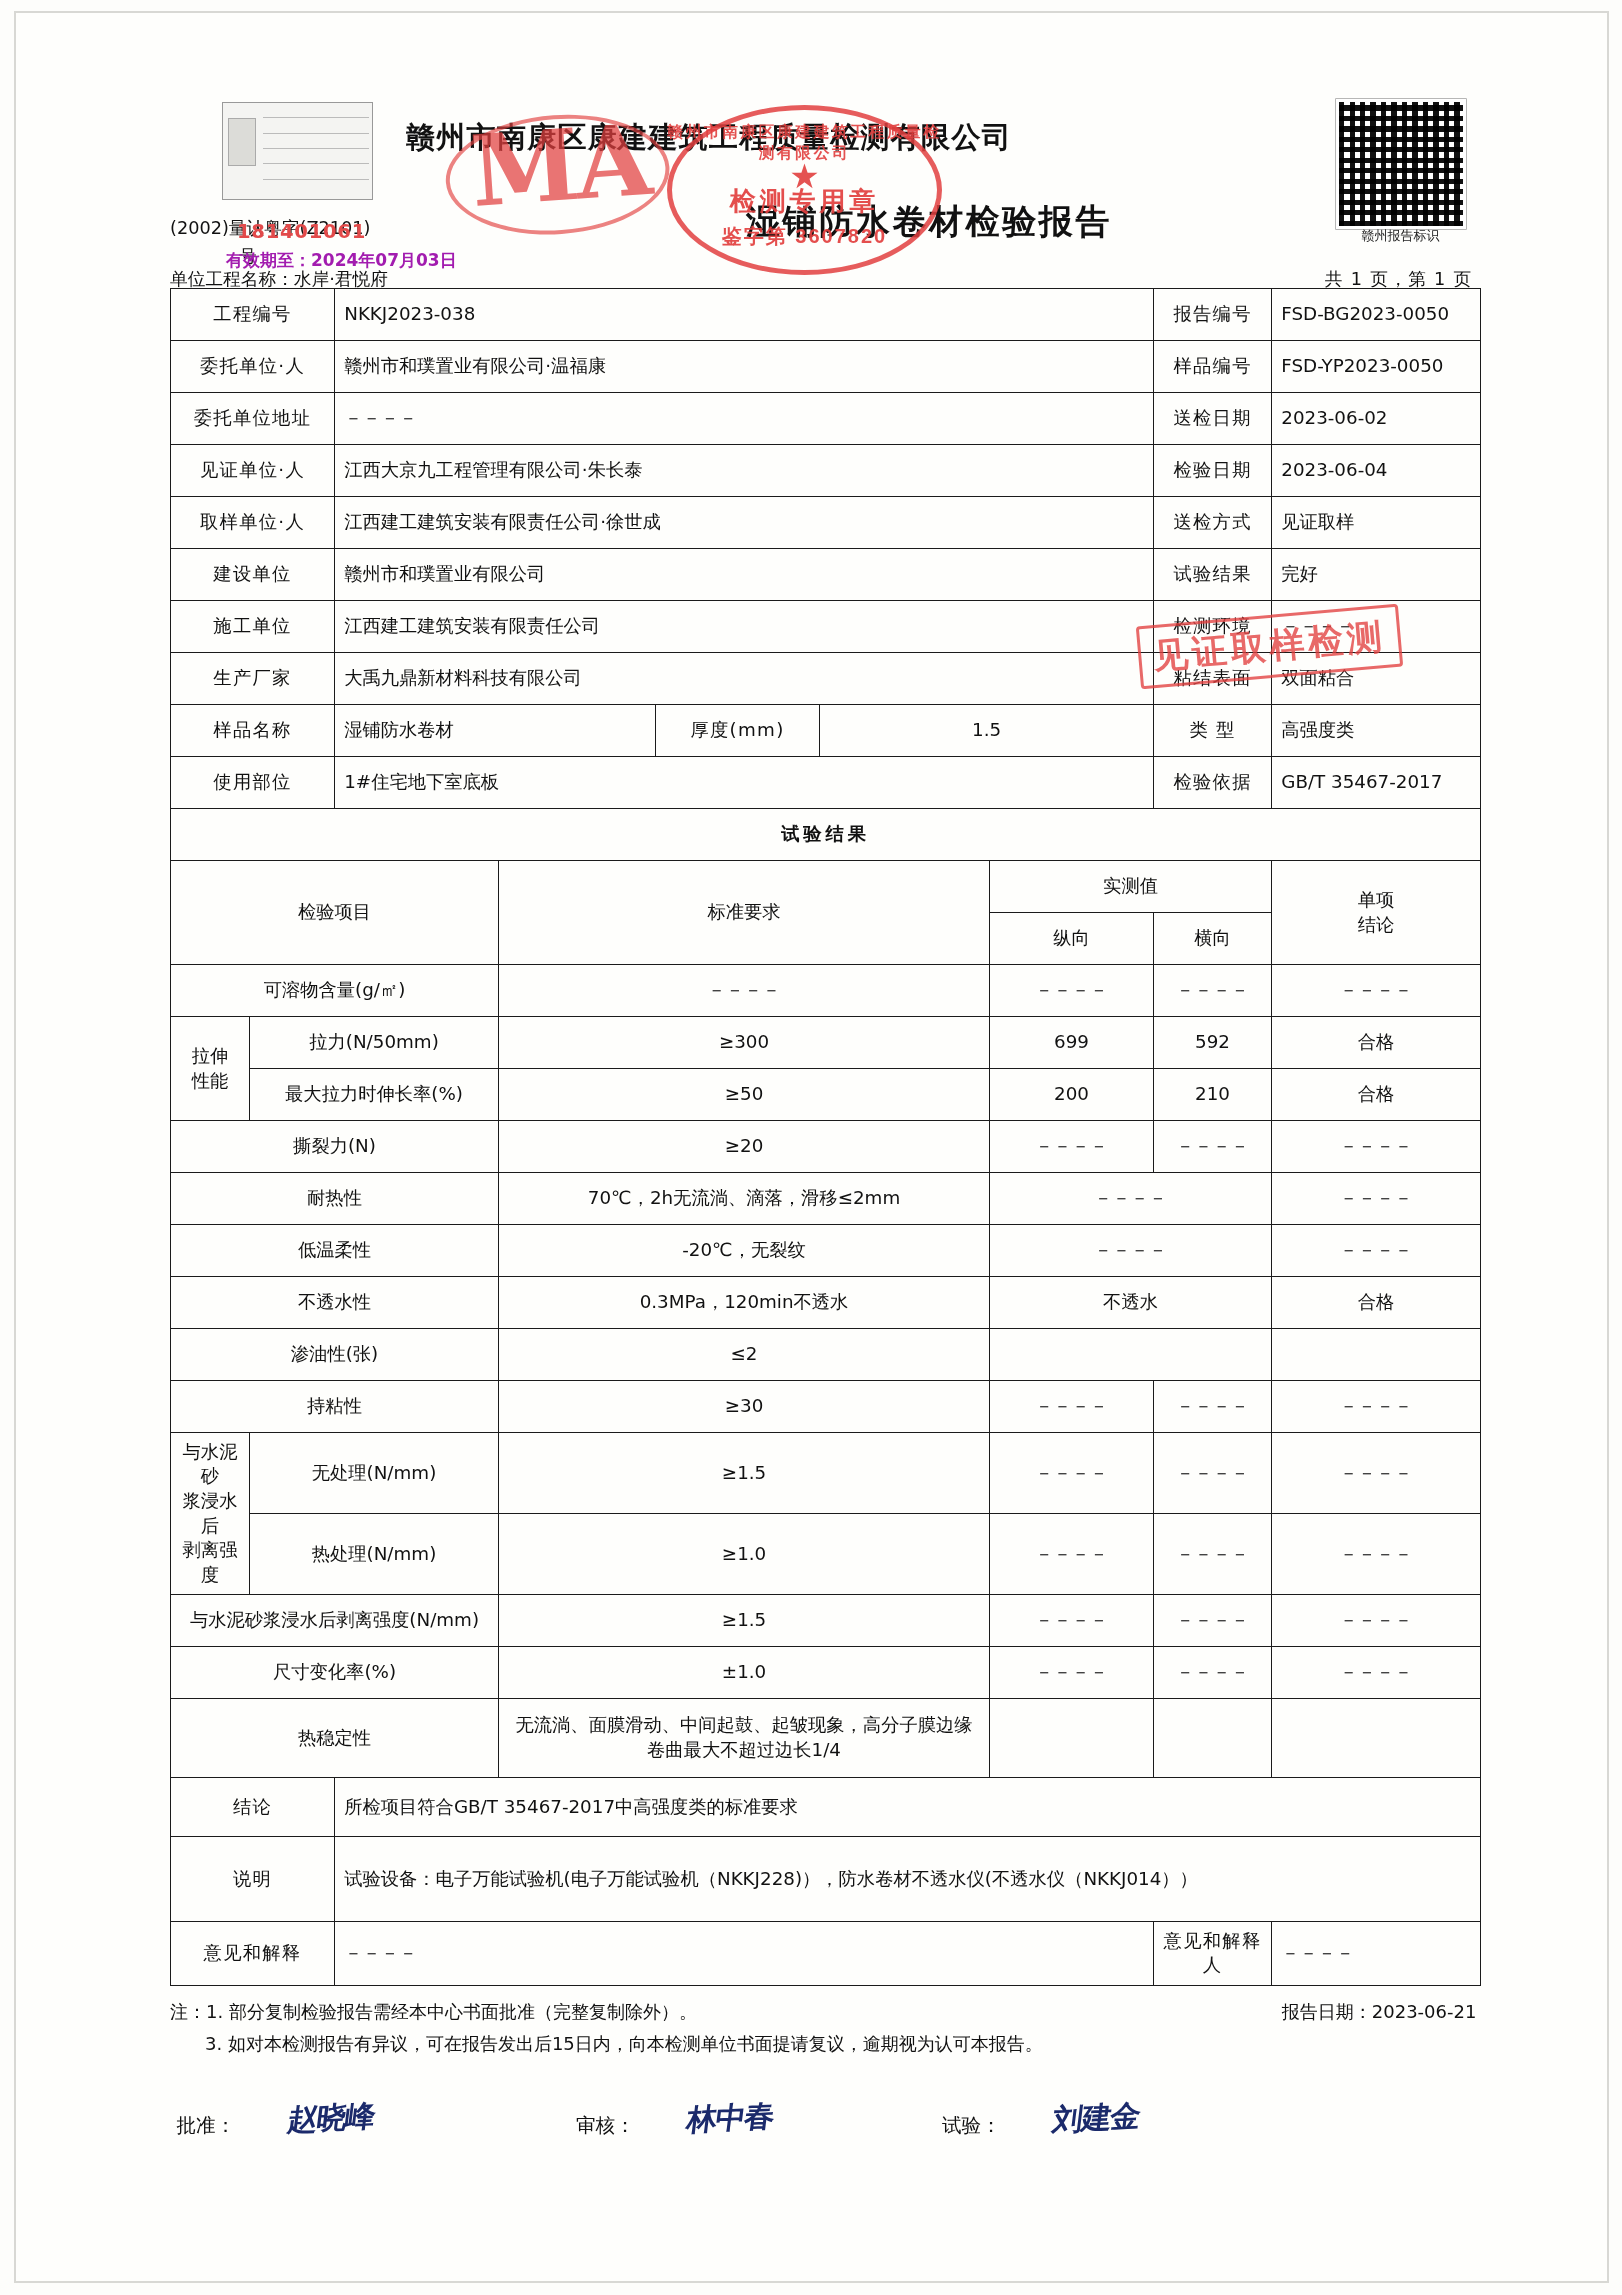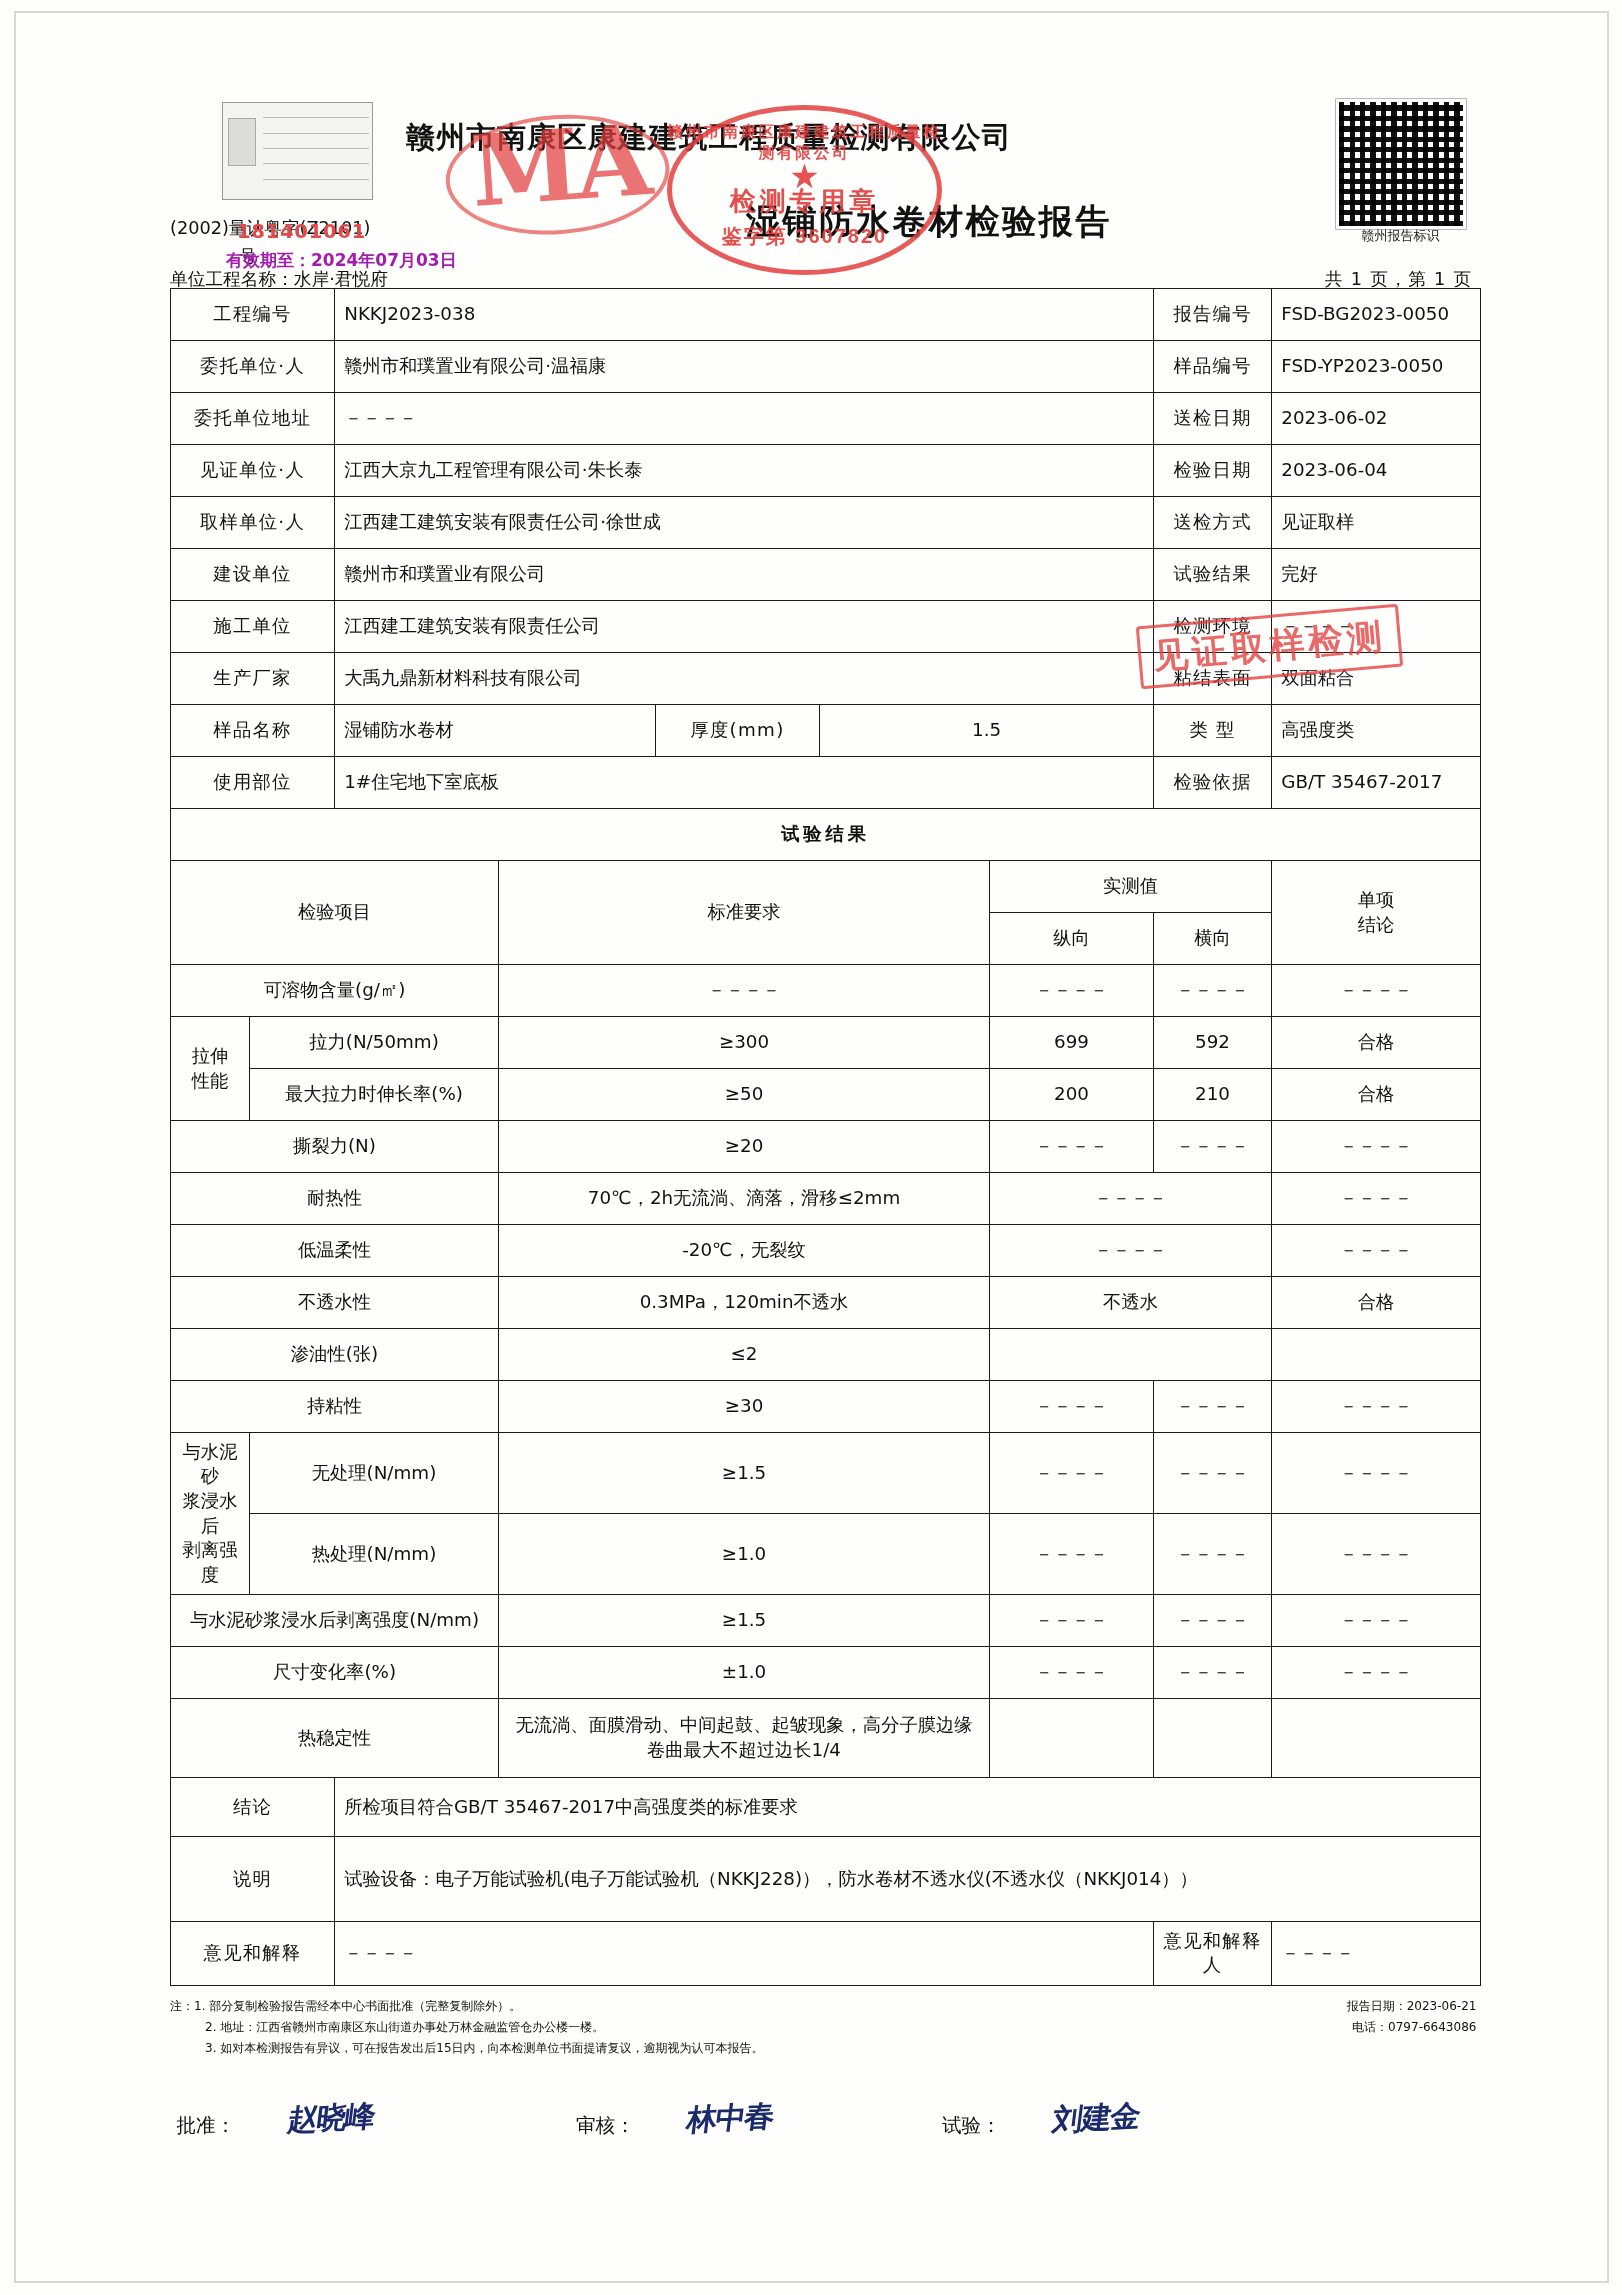--- a/index.html
+++ b/index.html
@@ -190,21 +190,21 @@
   td.lbl { text-align:center; letter-spacing:1.3px; }
   td.val { text-align:left; padding-left:11.8px; }
   td.ctr { text-align:center; }
   .section-title {
     text-align:center; font-weight:bold; letter-spacing:3.9px; font-size:19.6px;
   }
   .small { font-size:16.4px; }
 
   .notes {
     margin-top:10.5px;
-    font-size:12px;
+    font-size:18px;
     font-family:"DejaVu Sans", sans-serif;
     line-height:1.75;
     position:relative;
   }
   .notes .line { position:relative; }
   .notes .right-1 { position:absolute; right:2.6px; top:0; }
 
   
   .sigrow {
     margin-top:39px;
@@ -507,24 +507,20 @@
       </tr>
     </tbody>
       </table>
 
     <div class="notes">
       <div class="line">
         <span>注：1. 部分复制检验报告需经本中心书面批准（完整复制除外）。</span>
         <span class="right-1">报告日期：2023-06-21</span>
       </div>
       <div class="line" style="padding-left:35px">
-        <span>2. 地址：江西省赣州市南康区东山街道办事处万林金融监管仓办公楼一楼。</span>
-        <span class="right-1">电话：0797-6643086</span>
-      </div>
-      <div class="line" style="padding-left:35px">
         <span>3. 如对本检测报告有异议，可在报告发出后15日内，向本检测单位书面提请复议，逾期视为认可本报告。</span>
       </div>
     </div>
 
     <div class="sigrow">
       <span class="sig-label" style="left:6.5px">批准：</span>
       <span class="sig-hand" style="left:118px">赵晓峰</span>
 
       <span class="sig-label" style="left:406px">审核：</span>
       <span class="sig-hand" style="left:517px">林中春</span>

